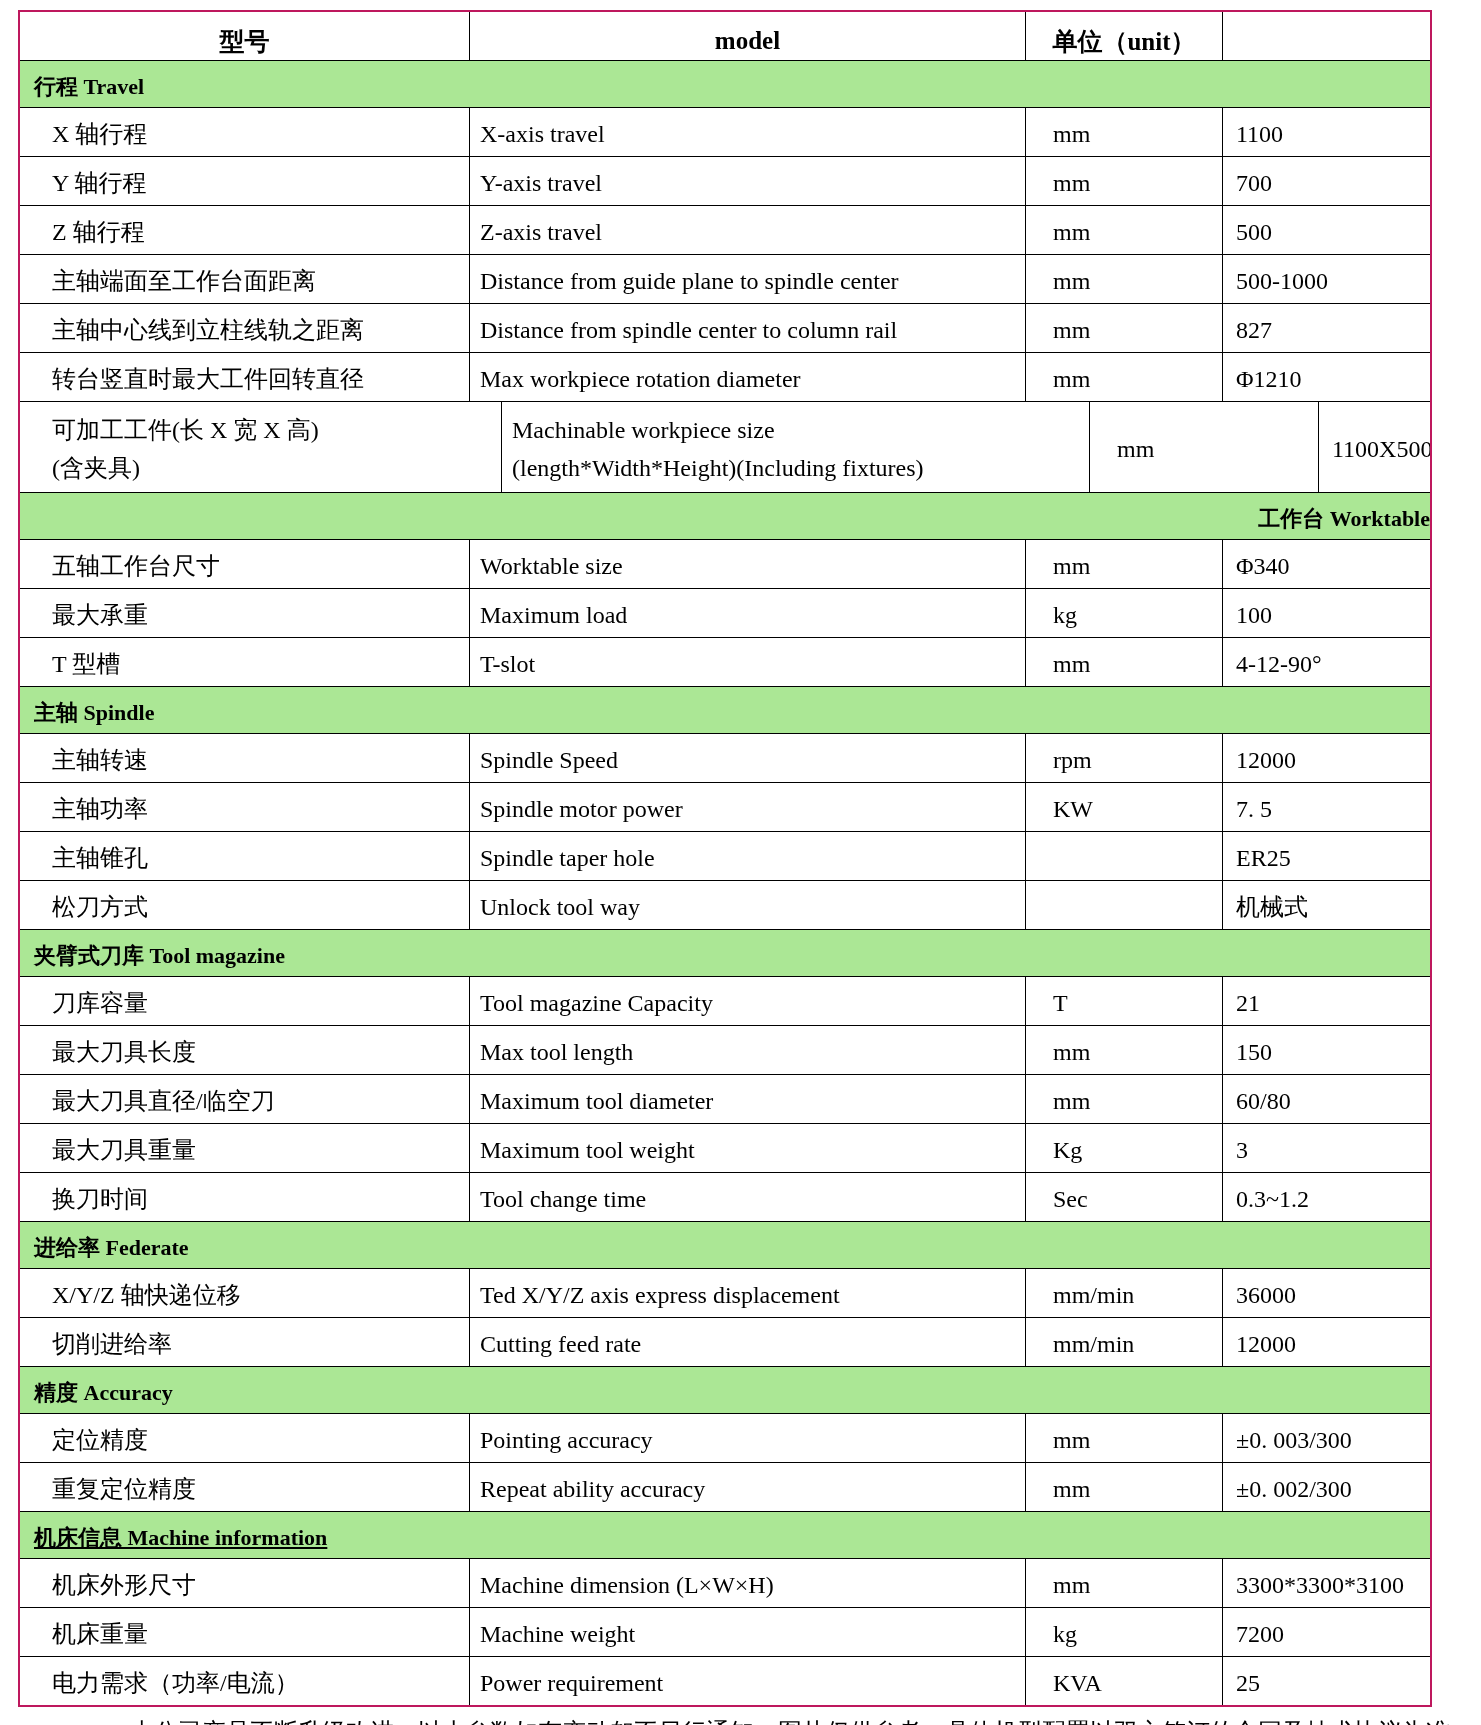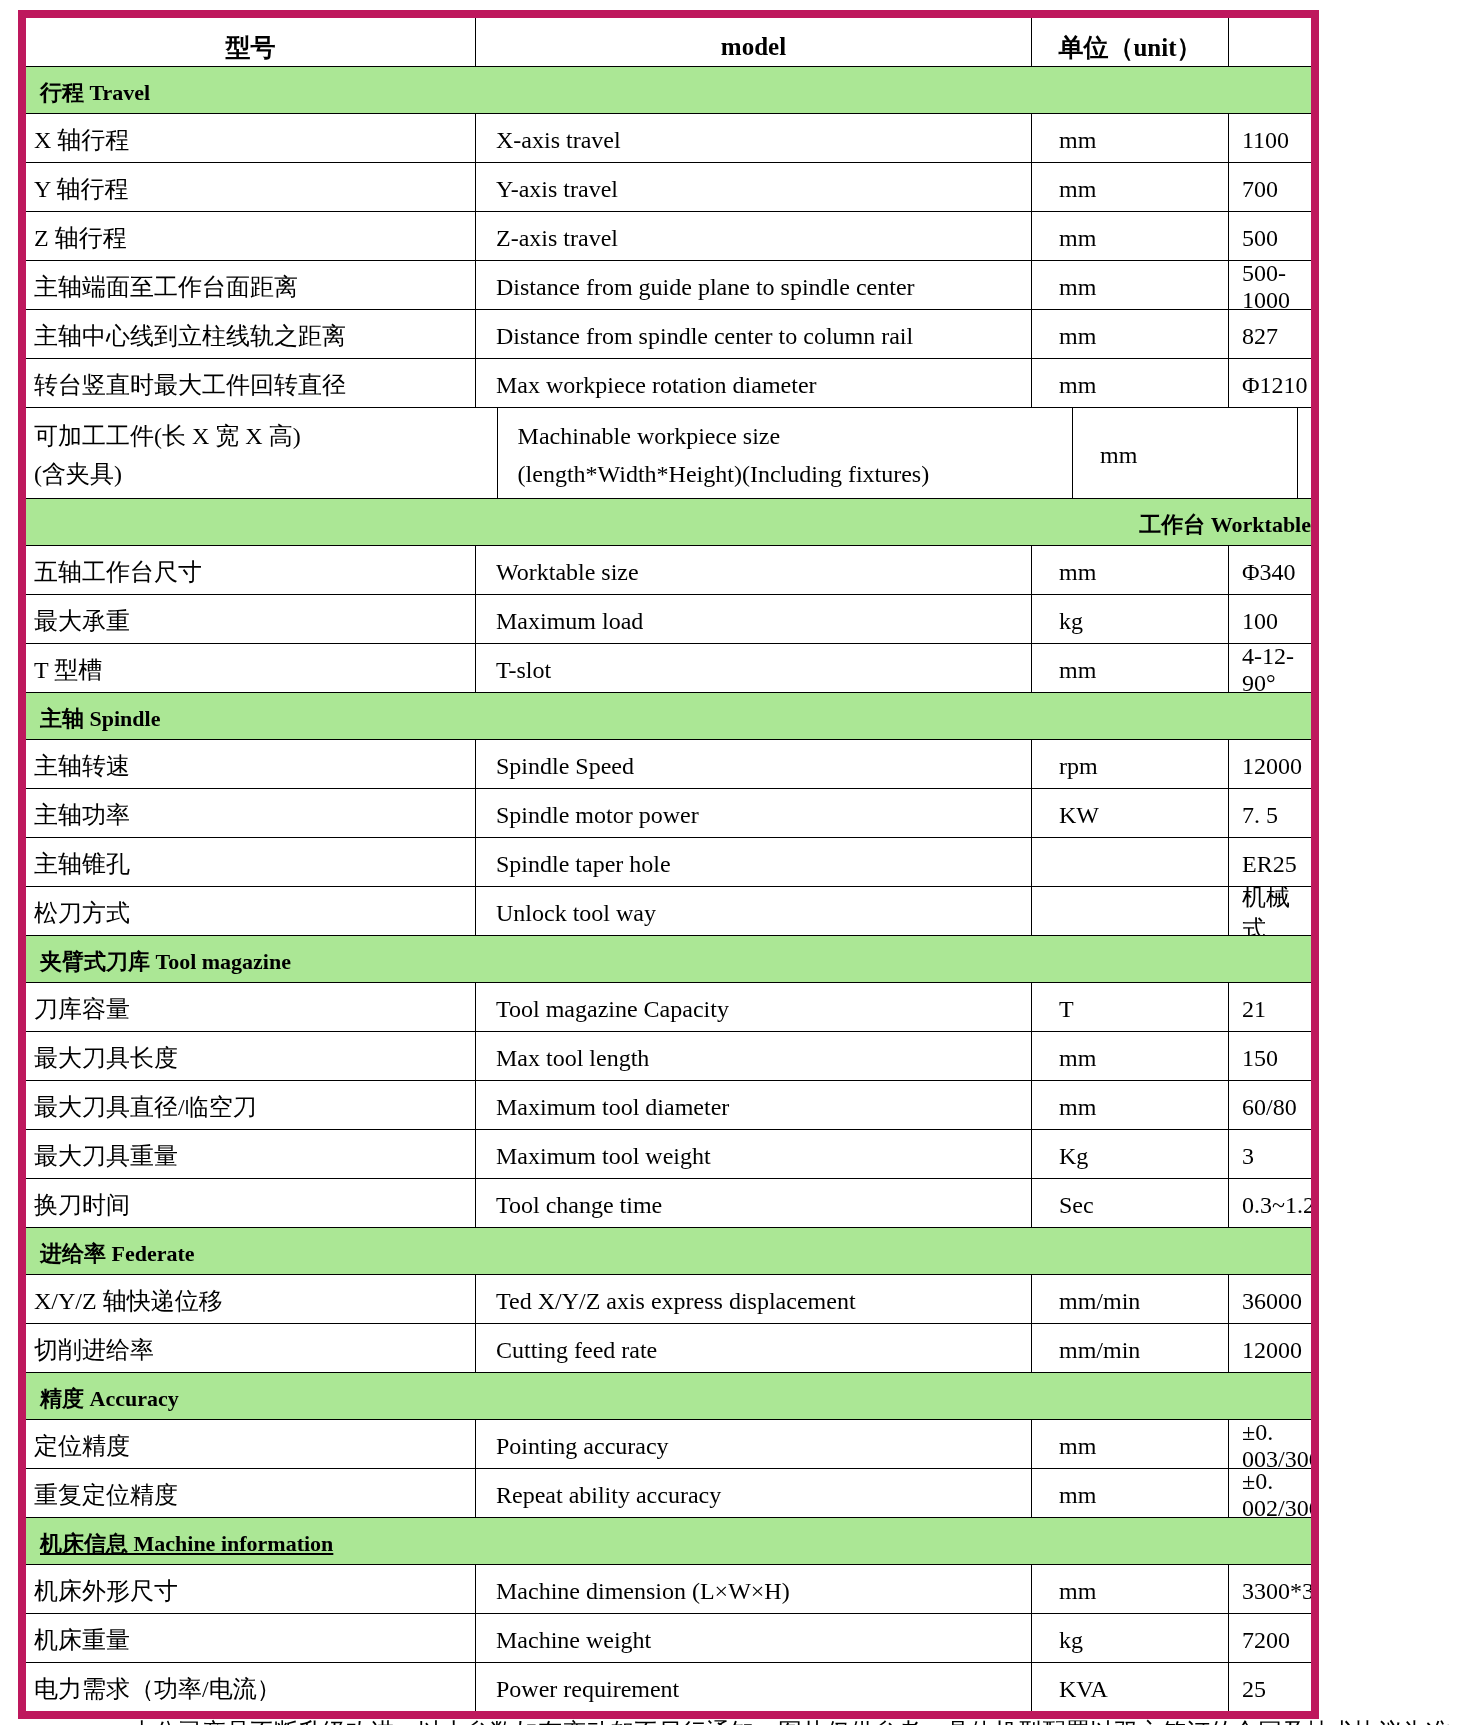--- a/index.html
+++ b/index.html
@@ -12,22 +12,22 @@
     height: 1725px;
     position: relative;
     overflow: hidden;
     font-family: "Liberation Serif", "DejaVu Serif", serif;
     color: #000000;
   }
   .spec-table {
     position: absolute;
     left: 18px;
     top: 10px;
-    width: 1301px;
-    border: 8px solid #be185d;
+    width: 1414px;
+    border: 2px solid #be185d;
     box-sizing: border-box;
     background: #ffffff;
   }
   .row { display: flex; box-sizing: content-box; }
   .row + .row { border-top: 1px solid #000000; }
   .row.header { height: 48px; }
   .row.data { height: 48px; }
   .row.data.tall { height: 90px; gap: 32px; }
   .row.section {
     height: 47px;
@@ -46,22 +46,22 @@
     overflow: hidden;
     padding-top: 4px;
   }
   .row.header .cell {
     justify-content: center;
     font-weight: bold;
     font-size: 25px;
     padding-top: 10px;
   }
   .row .cell + .cell { border-left: 1px solid #000000; }
-  .c1 { width: 449px; padding-left: 8px; }
-  .c2 { width: 556px; padding-left: 20px; }
+  .c1 { width: 449px; padding-left: 32px; }
+  .c2 { width: 556px; padding-left: 10px; }
   .c3 { width: 197px; padding-left: 27px; }
   .c4 { flex: 1; padding-left: 13px; }
   .row.header .c1, .row.header .c2, .row.header .c3, .row.header .c4 { padding-left: 0; }
   .row.data.tall .cell {
     white-space: pre-line;
     line-height: 1.6;
   }
   .footnote {
     position: absolute;
     left: 130px;

